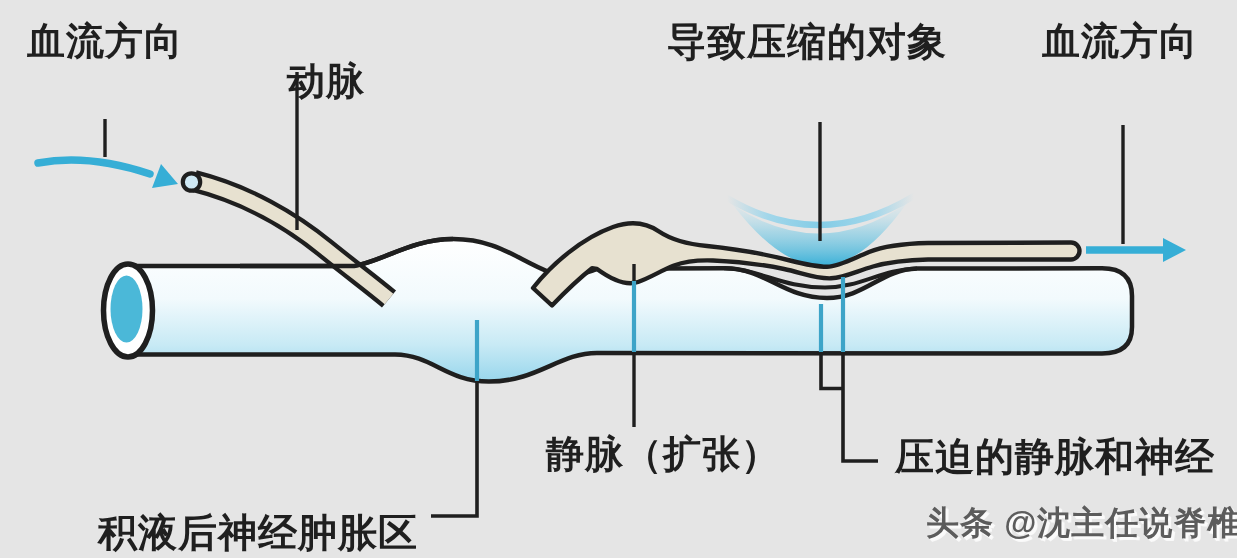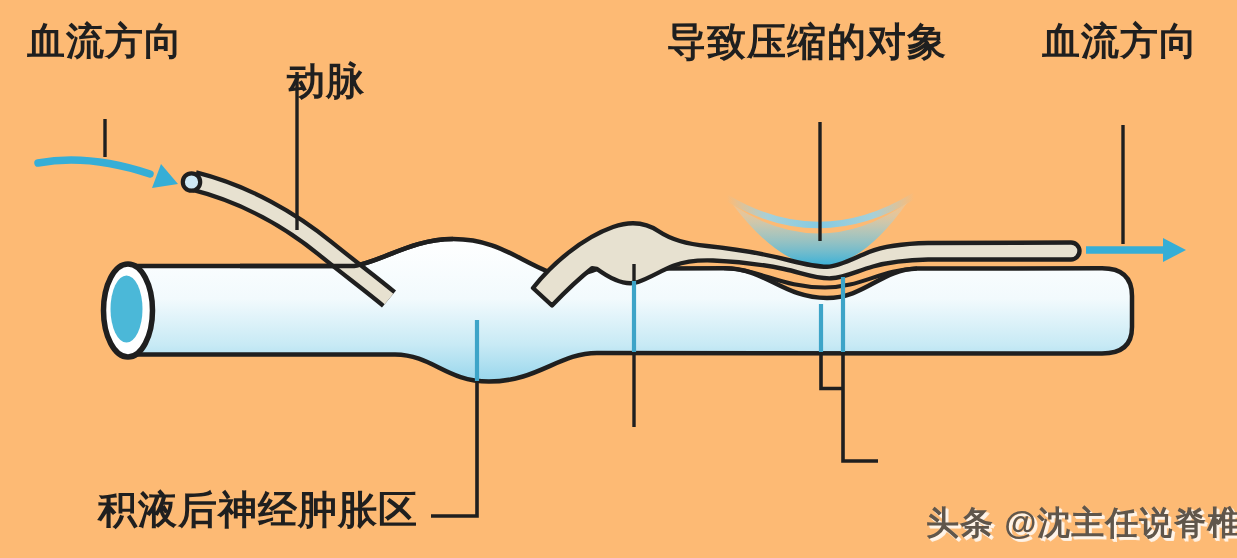--- a/index.html
+++ b/index.html
@@ -1,19 +1,19 @@
 <!DOCTYPE html>
 <html><head>
 <meta charset="utf-8">
 <style>
   html,body{margin:0;padding:0;background:#ffffff;}
   .stage{
     position:relative;
     width:1237px;height:558px;
-    background:#fdba74;
+    background:#e5e5e5;
     overflow:hidden;
     font-family:"Liberation Sans","DejaVu Sans",sans-serif;
   }
   .stage svg{position:absolute;left:0;top:0;}
   .lbl{
     position:absolute;
     white-space:nowrap;
     font-weight:700;
     color:#1f1f1f;
     font-size:38px;
@@ -121,16 +121,18 @@
       <path d="M 843,277 L 843,352" fill="none" stroke="#3da4c8" stroke-width="4.2"></path>
       <path d="M 821,352 L 821,388.5 L 843,388.5" fill="none" stroke="#1f1f1f" stroke-width="3.6"></path>
       <path d="M 843,352 L 843,461 L 878,461" fill="none" stroke="#1f1f1f" stroke-width="3.6"></path>
     </g>
   </svg>
 
   <div class="lbl" style="left:27px;top:21px;">血流方向</div>
   <div class="lbl" style="left:287px;top:21px;margin-top:40px;">动脉</div>
   <div class="lbl big" style="left:667px;top:24px;font-family:Liberation Mono, monospace;">导致压缩的对象</div>
   <div class="lbl" style="left:1042px;top:21px;">血流方向</div>
-  <div class="lbl big" style="left:98px;top:489px;">积液后神经肿胀区</div>
+  <div class="lbl" style="left:546px;top:434px;">静脉（扩张）</div>
+  <div class="lbl big" style="left:895px;top:436px;">压迫的静脉和神经</div>
+  <div class="lbl big" style="left:98px;top:512px;">积液后神经肿胀区</div>
 
   <div class="watermark" style="left:926px;top:501px;">头条 @沈主任说脊椎</div>
 </div>
 
 </body></html>

